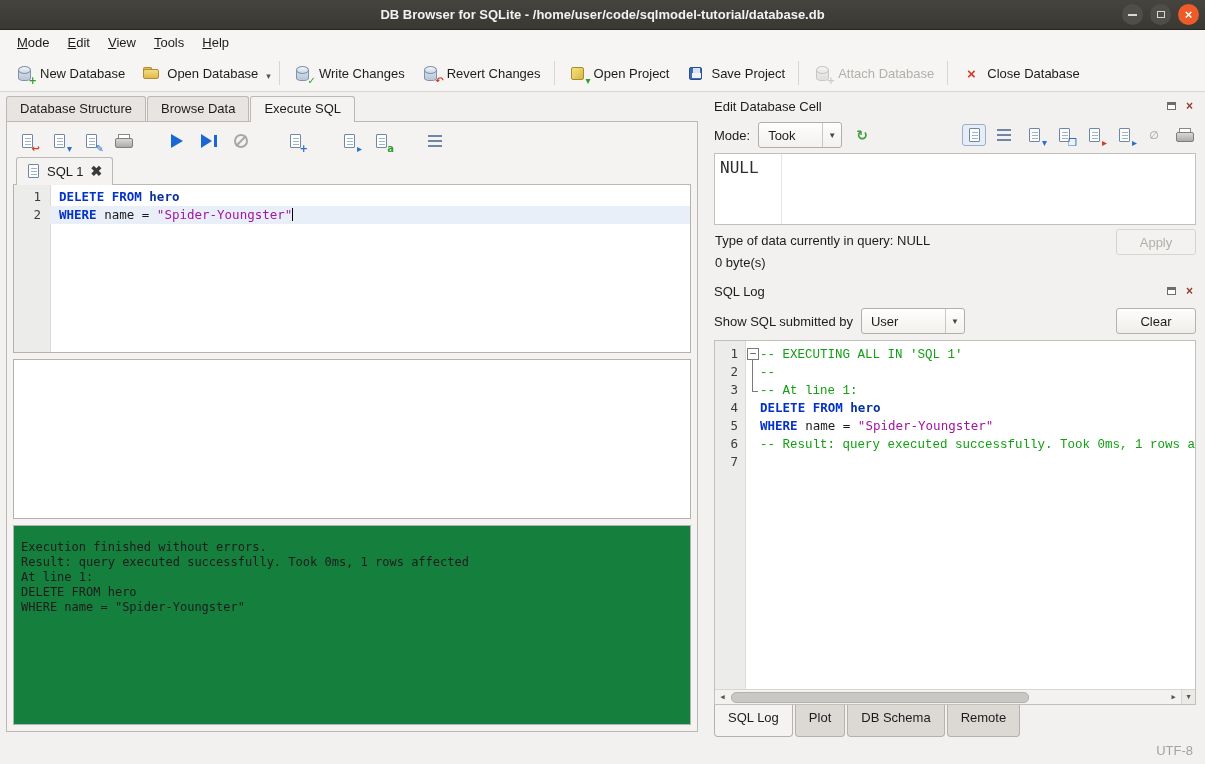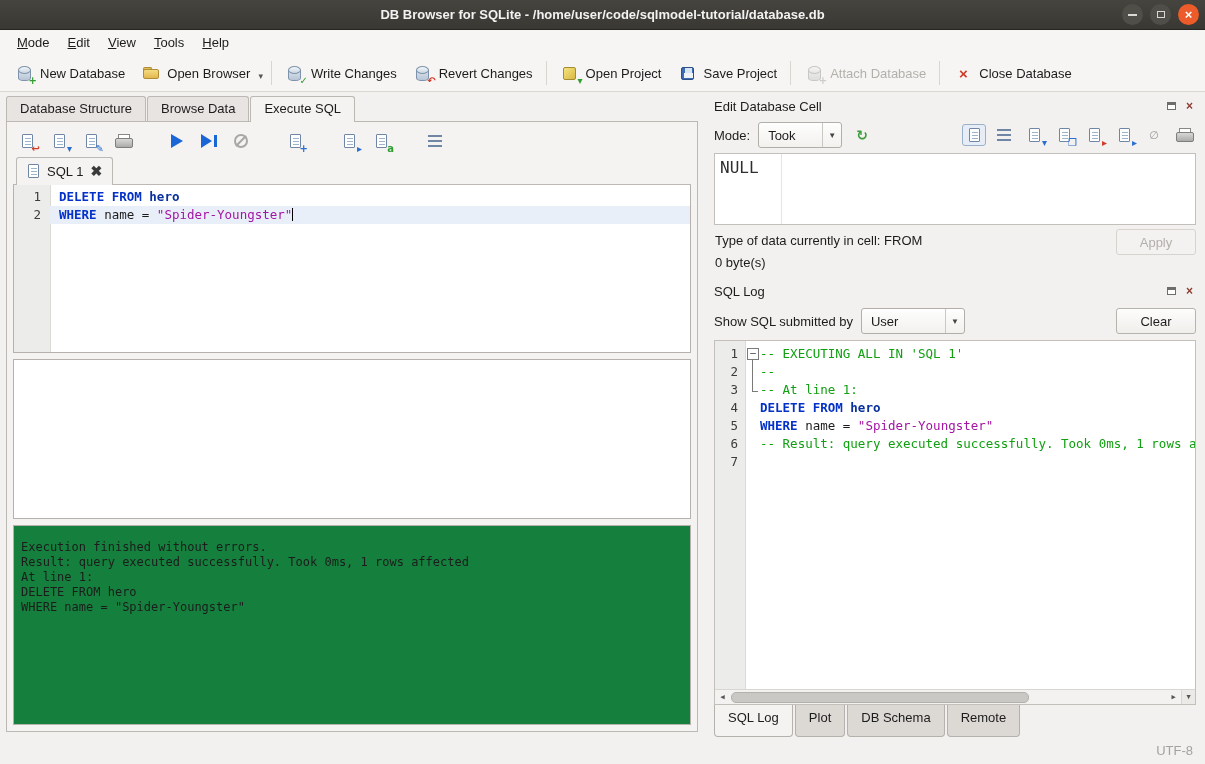--- a/index.html
+++ b/index.html
@@ -113,21 +113,21 @@
     background:#ececea; border-right:1px solid #dcdad7; }
   .code-rows { position:relative; padding-top:3px; }
   .code-row { display:flex; height:18px; line-height:18px; white-space:pre; }
   .code-row .gut { width:36px; flex:none; text-align:right; padding-right:9px; color:#3c3c3c; }
   .code-row .code-text { flex:1; padding-left:9px; overflow:hidden; }
   .code-row.hl .code-text { background:var(--line-highlight,#e9eff9); }
   .caret { display:inline-block; width:1px; height:13px; background:#000; vertical-align:-2px; }
   .tk-kw { color:var(--sql-keyword,#0432c8); font-weight:bold; }
   .tk-id { color:var(--sql-identifier,#08319c); font-weight:bold; }
   .tk-str { color:var(--sql-string,#a315a3); }
-  .tk-com { color:var(--sql-comment,#11a011); }
+  .tk-com { color:var(--sql-comment,#11a011);font-family:Liberation Mono, monospace; }
 
   .results { flex:1; background:#fff; border:1px solid #b5b2ae; margin-top:6px; min-height:40px; }
   .messages { height:200px; flex:none; background:#15803d; border:1px solid #b5b2ae; margin-top:6px;
     font-family:"DejaVu Sans Mono","Liberation Mono",monospace; font-size:12px; line-height:15px;
     padding:14px 7px; white-space:pre-line; overflow:hidden; }
 
   
   .dock-header { height:22px; flex:none; display:flex; align-items:center; }
   .dock-title { flex:1; }
   .dock-icons { display:flex; gap:5px; align-items:center; }
@@ -234,21 +234,21 @@
       <span class="tbic">
           <span class="cyl"></span>
           <span class="bdg g">+</span>
         </span>
       <span>New Database</span>
     </div>
     <div class="tb-btn">
       <span class="tbic">
           <span class="i-folder"></span>
         </span>
-      <span>Open Browser</span>
+      <span>Open Database</span>
     </div>
     <span class="tb-caret">▾</span>
     <div class="tb-sep"></div>
     <div class="tb-btn">
       <span class="tbic">
           <span class="cyl"></span>
           <span class="bdg g">✓</span>
         </span>
       <span>Write Changes</span>
     </div>
@@ -437,21 +437,21 @@
               <span class="i-printer"></span>
             </span>
         </div>
       </div>
 
       <div class="cell-editor">
         <span class="cell-value">NULL</span>
       </div>
 
       <div class="cell-info">
-        <div class="line1">Type of data currently in cell: FROM</div>
+        <div class="line1">Type of data currently in query: NULL</div>
         <div>0 byte(s)</div>
         <div class="btn apply-btn">Apply</div>
       </div>
 
       <div class="dock-header">
         <span class="dock-title">SQL Log</span>
         <span class="dock-icons">
           <span class="dock-btn">
               <span class="i-float"></span>
             </span>

